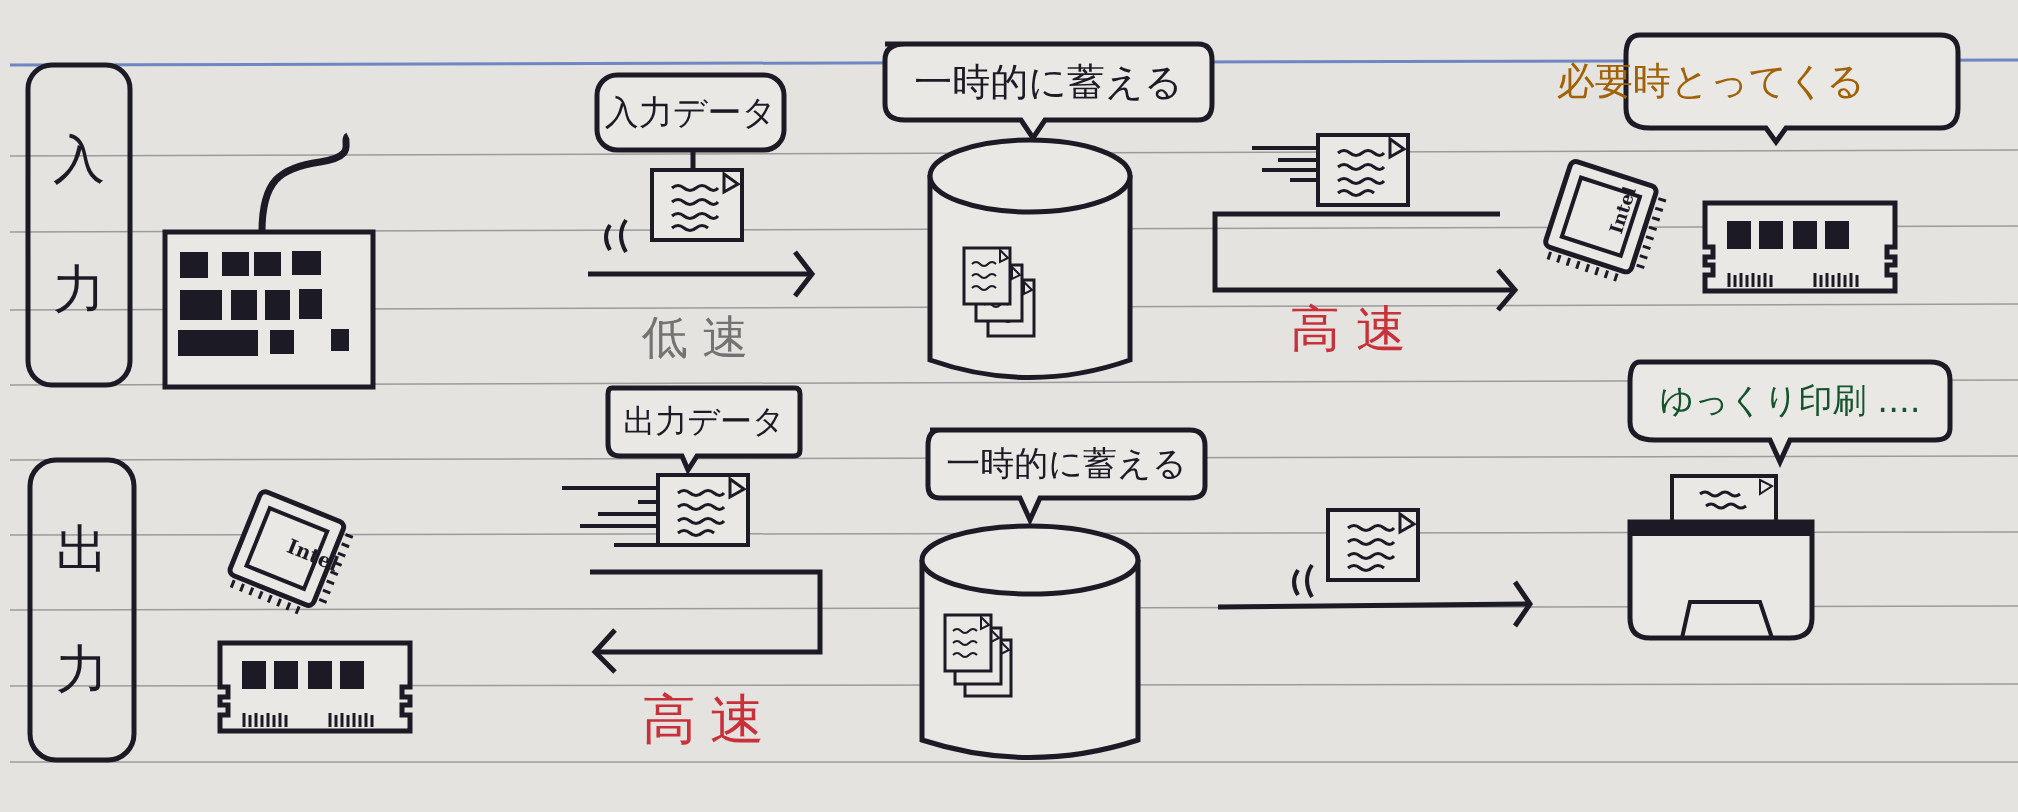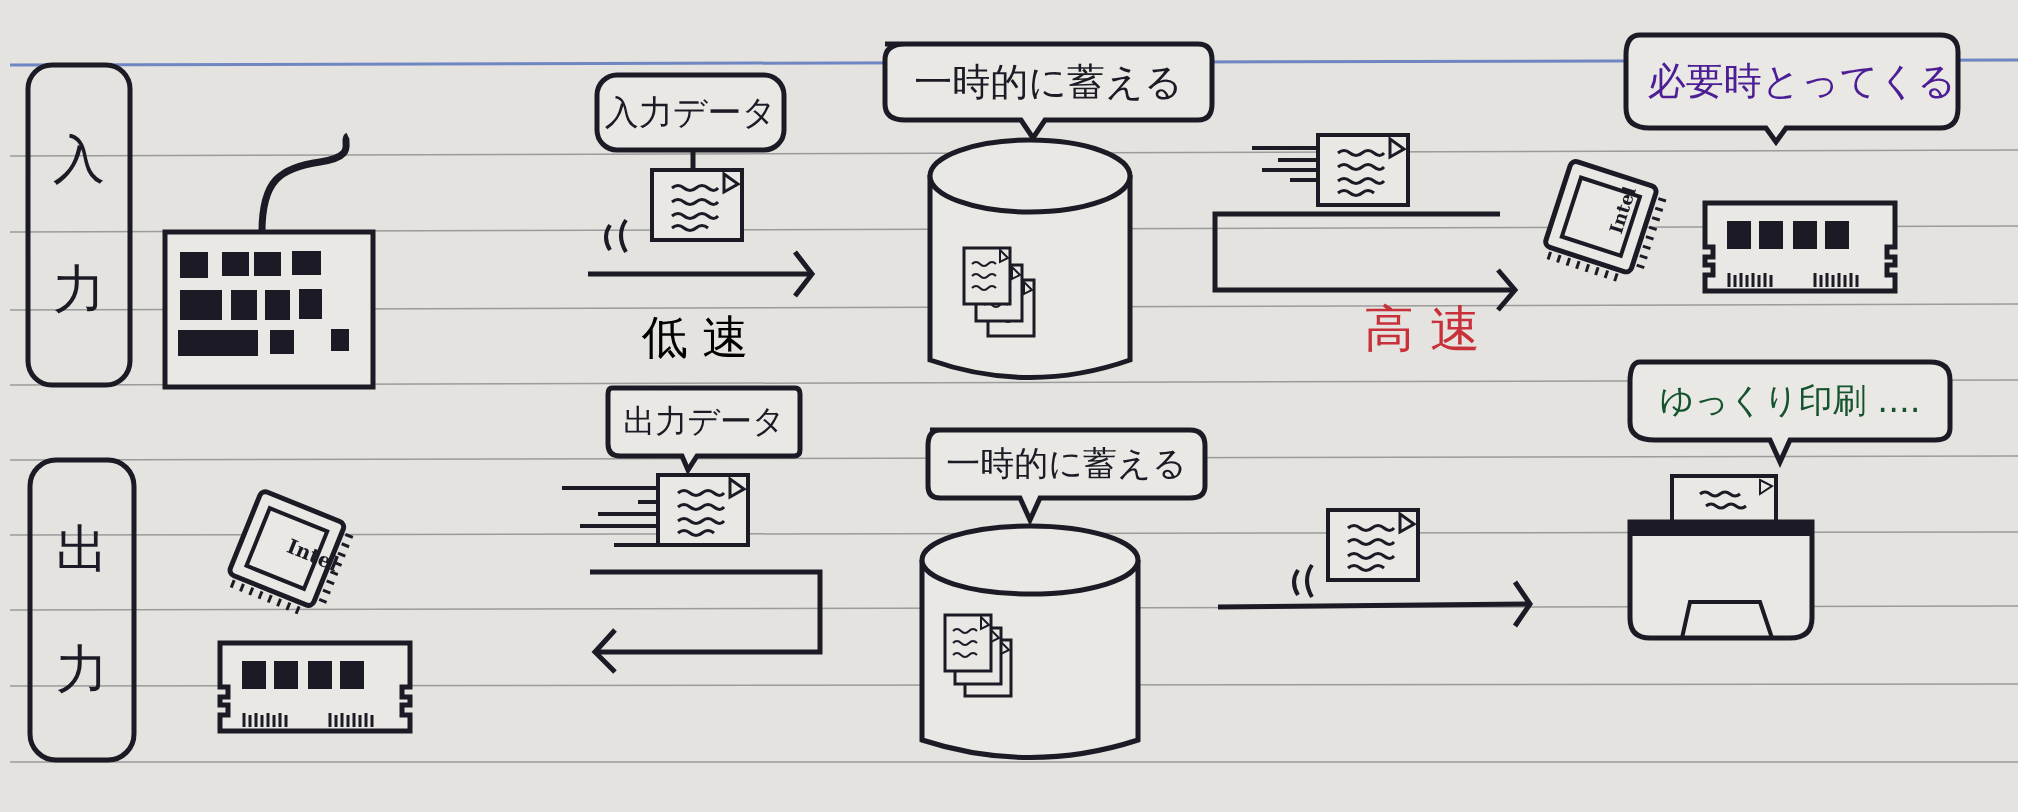--- a/index.html
+++ b/index.html
@@ -214,23 +214,24 @@
 <div class="label jp" style="left:28px;top:100px;width:102px;height:250px;flex-direction:column;gap:60px;font-size:52px;color:#1c1a24;">
   <span>入</span>
   <span>力</span>
 </div>
 <div class="label jp" style="left:30px;top:490px;width:104px;height:240px;flex-direction:column;gap:50px;font-size:52px;color:#1c1a24;">
   <span>出</span>
   <span>力</span>
 </div>
 
 <div class="label jp" style="left:597px;top:75px;width:187px;height:75px;font-size:34px;color:#1c1a24;">入力データ</div>
-<div class="label jp" style="left:600px;top:308px;width:190px;height:60px;font-size:46px;color:#000000;">低 速</div>
+<div class="label jp" style="left:600px;top:308px;width:190px;height:60px;font-size:46px;color:#737373;">低 速</div>
 <div class="label jp" style="left:885px;top:44px;width:327px;height:76px;font-size:38px;color:#1c1a24;">一時的に蓄える</div>
-<div class="label jp" style="left:1322px;top:298px;width:200px;height:62px;font-size:50px;color:#c9313a;">高 速</div>
-<div class="label jp" style="left:1636px;top:35px;width:332px;height:93px;font-size:38px;color:#4c1d95;">必要時とってくる</div>
+<div class="label jp" style="left:1248px;top:298px;width:200px;height:62px;font-size:50px;color:#c9313a;">高 速</div>
+<div class="label jp" style="left:1545px;top:35px;width:332px;height:93px;font-size:38px;color:#a16207;">必要時とってくる</div>
 <div class="label" style="left:1592px;top:195px;width:60px;height:30px;font-size:18px;color:#1c1a24;transform:rotate(-72deg);font-family:'DejaVu Serif',serif;font-weight:bold;">Intel</div>
 
 <div class="label" style="left:278px;top:540px;width:70px;height:30px;font-size:20px;color:#1c1a24;transform:rotate(22deg);font-family:'DejaVu Serif',serif;font-weight:bold;">Intel</div>
 <div class="label jp" style="left:608px;top:388px;width:192px;height:68px;font-size:32px;color:#1c1a24;">出力データ</div>
+<div class="label jp" style="left:620px;top:685px;width:180px;height:70px;font-size:54px;color:#c9313a;letter-spacing:14px;">高速</div>
 <div class="label jp" style="left:928px;top:430px;width:277px;height:68px;font-size:34px;color:#1c1a24;">一時的に蓄える</div>
 <div class="label jp" style="left:1630px;top:362px;width:320px;height:78px;font-size:34px;color:#14532d;">ゆっくり印刷 ....</div>
 </div>
 
 </body></html>

